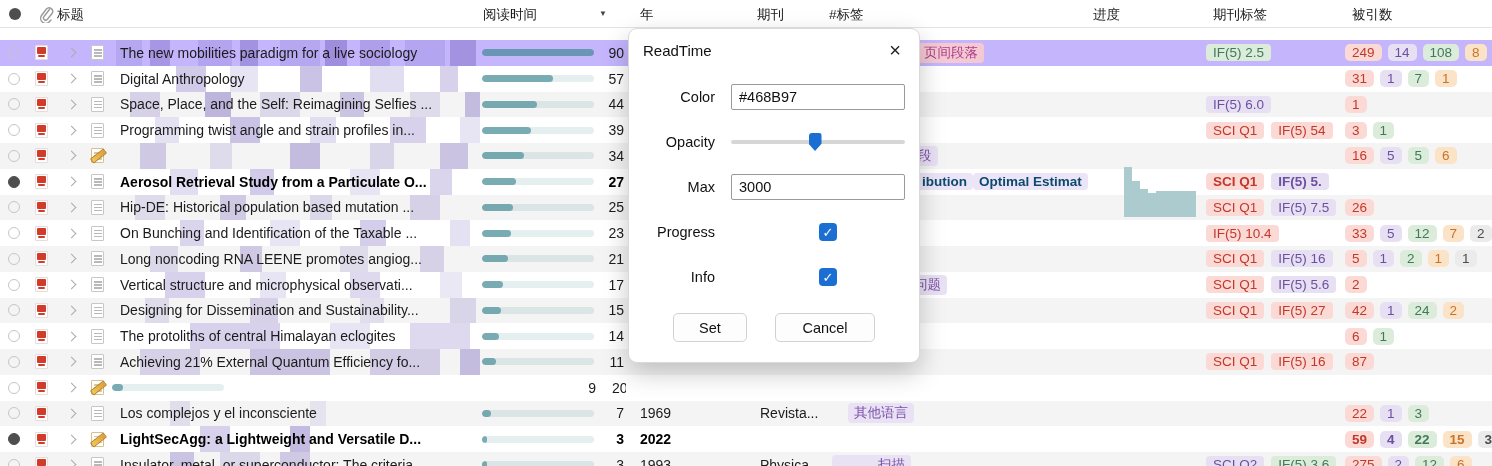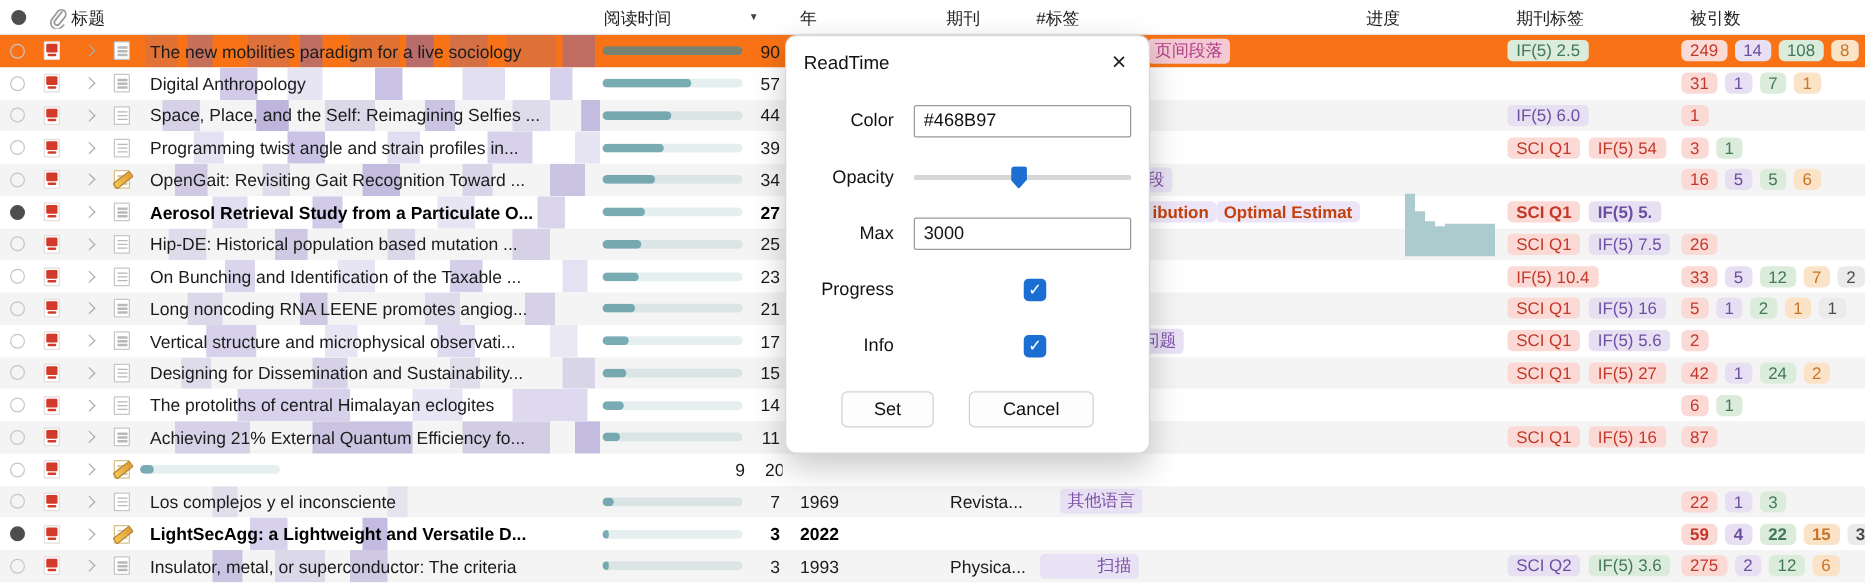--- a/index.html
+++ b/index.html
@@ -13,21 +13,21 @@
   .thead .hlabel { position:absolute; top:6px; white-space:nowrap; cursor:default; }
   .hcircle { position:absolute; left:9px; top:8px; width:12px; height:12px; border-radius:50%; background:#4e4e4e; }
   .hclip { position:absolute; left:38px; top:5px; }
   .sortglyph { position:absolute; left:599px; top:9px; font-size:8px; color:#444; }
 
   
   .row { position:relative; display:grid; height:25.75px; align-items:center;
     grid-template-columns:28px 26px 30px 26px 370px 118px 28px 131px 71px 247px 125px 140px 152px;
     background:#fff; font-size:14px; color:#1b1b1b; }
   .row.alt { background:#f4f4f4; }
-  .row.pink { background:#f97316; }
+  .row.pink { background:#c4b5fd;margin-top:12px; }
   .row.bold, .row.bold .c-num, .row.bold .c-year { font-weight:700; color:#000; }
   .cell { position:relative; height:100%; display:flex; align-items:center; overflow:hidden; }
   .c-sel { justify-content:center; }
   .circle { width:12px; height:12px; border:1.5px solid #c6c6c6; border-radius:50%; background:transparent; }
   .circle.filled { background:#4e4e4e; border-color:#4e4e4e; }
   .c-pdf { justify-content:center; }
   .pdficon { position:relative; width:13px; height:15px; background:#fff; border:1px solid #e6dcdc; border-radius:1px; }
   .pdficon::before { content:""; position:absolute; left:1px; top:1px; width:9px; height:7px; background:#d23b2a; border-radius:1px; }
   .pdficon::after { content:""; position:absolute; left:2px; bottom:2px; width:7px; height:2px; background:#d23b2a; border-radius:1px; }
   .c-chev { justify-content:flex-end; padding-right:9px; }
@@ -47,21 +47,21 @@
   .c-bar { padding-left:2px; }
   .track { width:112px; height:7px; border-radius:4px; background:rgba(70,139,151,.14); overflow:hidden; }
   .fill { height:100%; border-radius:4px; background:rgba(70,139,151,.68); }
   .c-num { justify-content:flex-end; padding-right:2px; font-size:14px; }
   .c-year { padding-left:14px; }
   .c-journal { padding-left:3px; white-space:nowrap; }
   .c-tags { padding-left:4px; white-space:nowrap; overflow:visible; }
   .tagb { display:inline-block; padding:1px 6px; border-radius:4px; font-size:13.5px; white-space:nowrap; }
   .tag-purple { background:#e9e1f4; color:#7b50a8; }
   .tag-pink { background:#f4c9d3; color:#ae3f88; }
-  .tag-lav { background:#ece5f7; color:#c2410c; font-weight:700; }
+  .tag-lav { background:#ece5f7; color:#0c4a6e; font-weight:700; }
   .c-prog { overflow:visible; }
   .histo { position:absolute; left:49px; bottom:-22px; height:52px; display:flex; align-items:flex-end; z-index:5; }
   .histo .hbar { width:8px; background:#abcbcf; }
   .c-jtags { padding-left:6px; white-space:nowrap; }
   .badge { display:inline-block; margin-right:7px; padding:1px 7px; border-radius:4px; font-size:13.5px; white-space:nowrap; }
   .c-cites { padding-left:5px; white-space:nowrap; }
   .cite { display:inline-block; margin-right:6px; padding:1px 7px; border-radius:5px; font-size:13.5px; }
   .b-pink { background:#fbdad6; color:#c2382b; }
   .b-purple { background:#e7e0f3; color:#6b4fa1; }
   .b-green { background:#dcecdb; color:#41795a; }
@@ -292,21 +292,20 @@
         </div>
       <div class="cell c-doc">
           <span class="page note"></span>
         </div>
       <div class="cell c-title">
           <span class="hseg" style="left: 330px; width: 28px; background: rgba(122, 104, 189, 0.35);"></span>
           <span class="hseg" style="left: 260px; width: 24px; background: rgba(122, 104, 189, 0.22);"></span>
           <span class="hseg" style="left: 180px; width: 30px; background: rgba(122, 104, 189, 0.4);"></span>
           <span class="hseg" style="left: 100px; width: 22px; background: rgba(122, 104, 189, 0.18);"></span>
           <span class="hseg" style="left: 30px; width: 26px; background: rgba(122, 104, 189, 0.3);"></span>
-          <span class="t">OpenGait: Revisiting Gait Recognition Toward ...</span>
         </div>
       <div class="cell c-bar">
           <div class="track">
             <div class="fill" style="width: 42.3111px;"></div>
           </div>
         </div>
       <div class="cell c-num">34</div>
       <div class="cell c-year"></div>
       <div class="cell c-journal"></div>
       <div class="cell c-tags">

